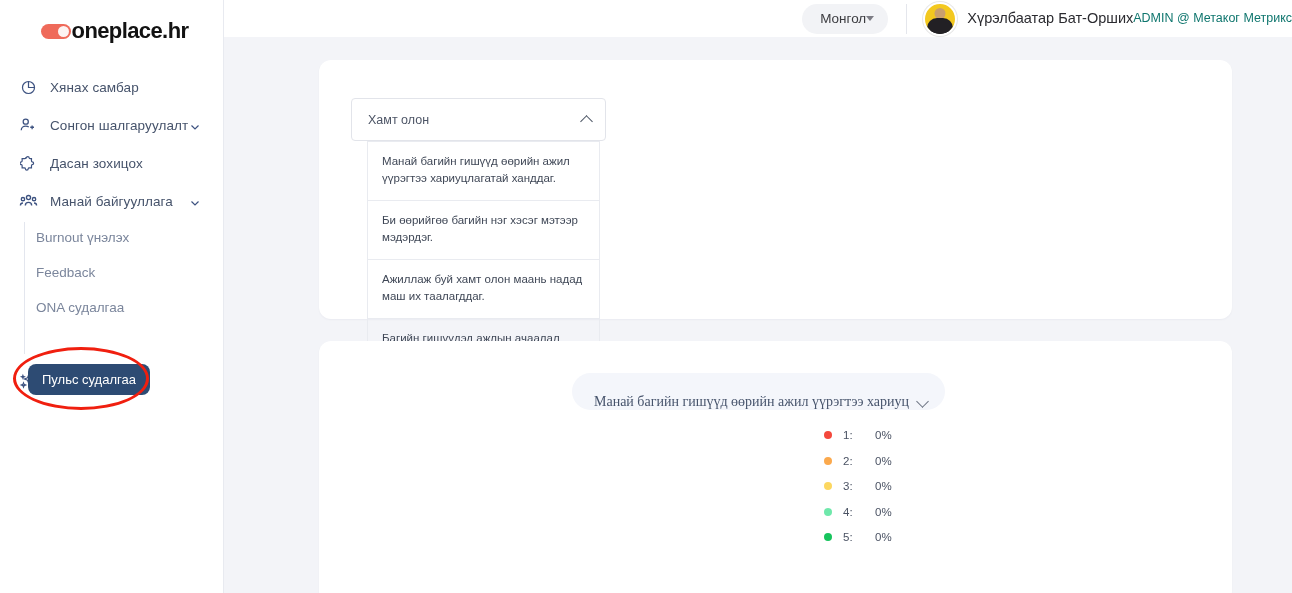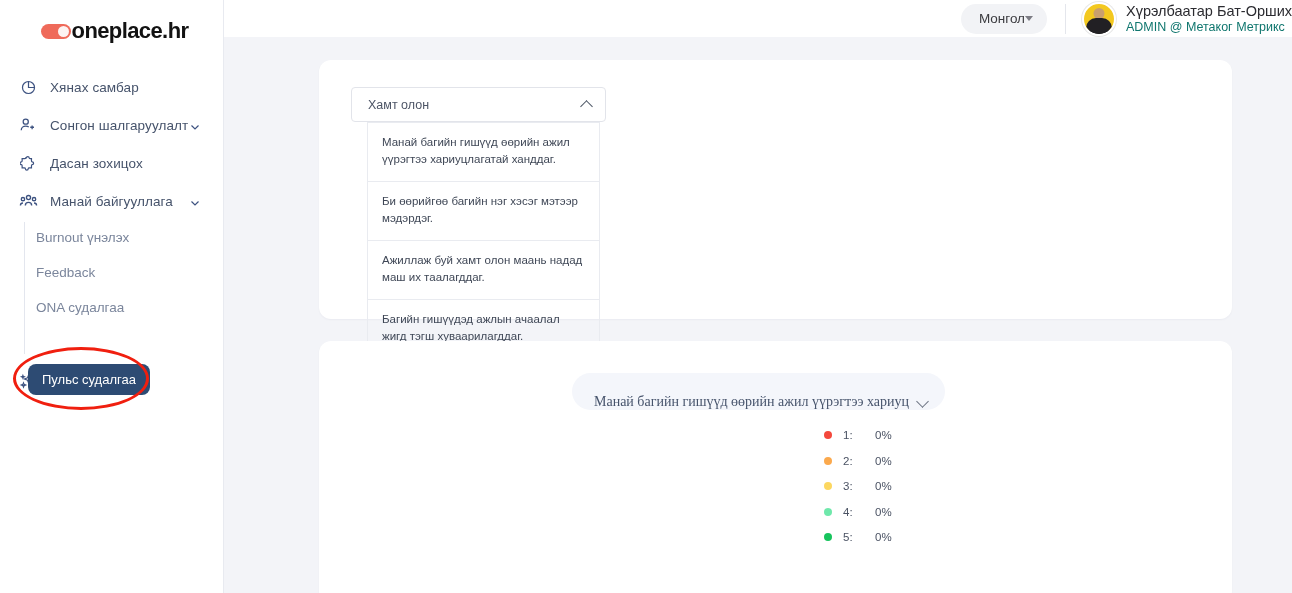--- a/index.html
+++ b/index.html
@@ -125,34 +125,34 @@
     transform: translateX(-50%);
     width: 11px; height: 11px; border-radius: 50%;
     background: #c99f6d;
   }
   #avatar::after {
     content: ""; position: absolute; left: 50%; bottom: 0;
     transform: translateX(-50%);
     width: 26px; height: 16px; border-radius: 10px 10px 0 0;
     background: #222024;
   }
-  #user-names { display: flex; flex-direction: column; line-height: 1.25; }
+  #user-names { display: flex; flex-direction: row; line-height: 1.25; align-items: center; }
   #user-name { font-size: 14.5px; color: #2b2b30; white-space: nowrap; }
   #user-role { font-size: 12.5px; color: #0f766e; white-space: nowrap; }
 
   
   #content { padding: 23px 60px 0 95px; }
   .card {
     background: #ffffff; border-radius: 12px;
     box-shadow: 0 1px 2px rgba(25,35,70,0.04);
   }
   #card-questions { padding: 22px 0 26px 0; height: 259px; }
   .select-box {
-    margin: 5px 0 0 32px;
-    width: 255px; height: 35px;
+    margin: 16px 0 0 32px;
+    width: 255px; height: 43px;
     border: 1px solid #e2e4ea; border-radius: 4px;
     display: flex; align-items: center; justify-content: space-between;
     padding: 0 14px 0 16px;
     font-size: 12.5px; color: #4d5566; cursor: pointer; background: #fff;
   }
   .chev-up {
     display:inline-block; width: 9px; height: 9px;
     border-left: 1.6px solid #4a5463; border-top: 1.6px solid #4a5463;
     transform: rotate(45deg); margin-top: 3px;
   }

